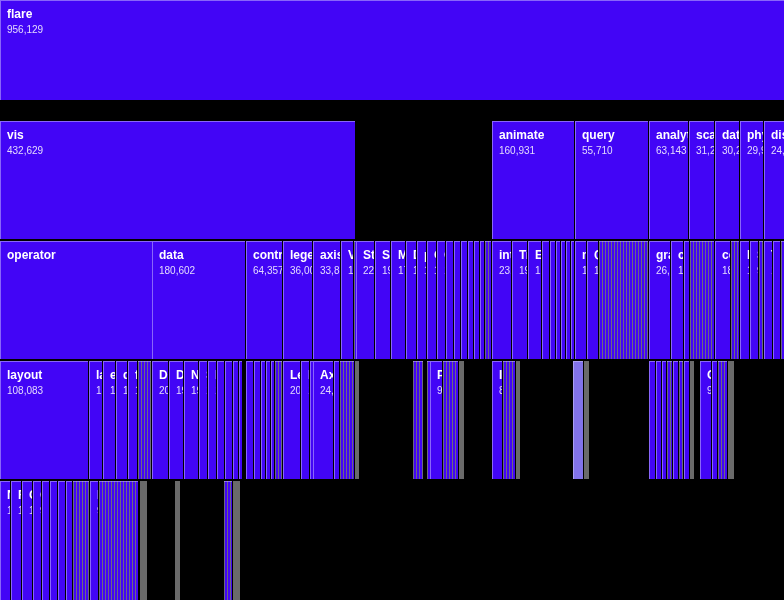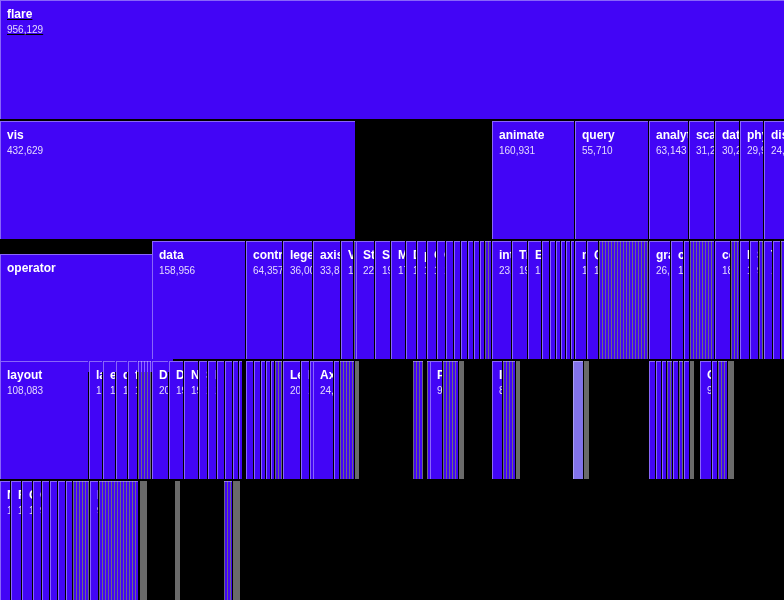--- a/index.html
+++ b/index.html
@@ -30,21 +30,21 @@
     padding:2px 0 0 6px;white-space:nowrap;line-height:1.2;
   }
   .shadowbar{
     position:absolute;background:var(--shadow,#7d7d7d);opacity:.85;
   }
 </style>
 </head>
 <body>
 
 <div id="stage" style="background: rgb(0, 0, 0);">
-    <div class="cell" style="left: 0px; top: 0px; width: 784px; height: 119px; text-decoration: underline;">
+    <div class="cell" style="left: 0px; top: 0px; width: 784px; height: 100px;">
       <span class="lbl">flare</span>
       <span class="val">956,129</span>
     </div>
     <div class="cell" style="left: 0px; top: 121px; width: 355px; height: 118px;">
       <span class="lbl">vis</span>
       <span class="val">432,629</span>
     </div>
     <div class="cell" style="left: 492px; top: 121px; width: 82px; height: 118px;">
       <span class="lbl">animate</span>
       <span class="val">160,931</span>
@@ -66,26 +66,26 @@
       <span class="val">30,285</span>
     </div>
     <div class="cell" style="left: 740px; top: 121px; width: 23px; height: 118px;">
       <span class="lbl">physics</span>
       <span class="val">29,936</span>
     </div>
     <div class="cell" style="left: 764px; top: 121px; width: 20px; height: 118px;">
       <span class="lbl">display</span>
       <span class="val">24,254</span>
     </div>
-    <div class="cell" style="left: 0px; top: 254px; width: 173px; height: 118px;">
+    <div class="cell" style="left: 0px; top: 241px; width: 173px; height: 118px;">
       <span class="lbl">operator</span>
     </div>
     <div class="cell" style="left: 152px; top: 241px; width: 93px; height: 118px;">
       <span class="lbl">data</span>
-      <span class="val">158,956</span>
+      <span class="val">180,602</span>
     </div>
     <div class="cell" style="left: 246px; top: 241px; width: 36px; height: 118px;">
       <span class="lbl">controls</span>
       <span class="val">64,357</span>
     </div>
     <div class="cell" style="left: 283px; top: 241px; width: 29px; height: 118px;">
       <span class="lbl">legend</span>
       <span class="val">36,003</span>
     </div>
     <div class="cell" style="left: 313px; top: 241px; width: 27px; height: 118px;">

